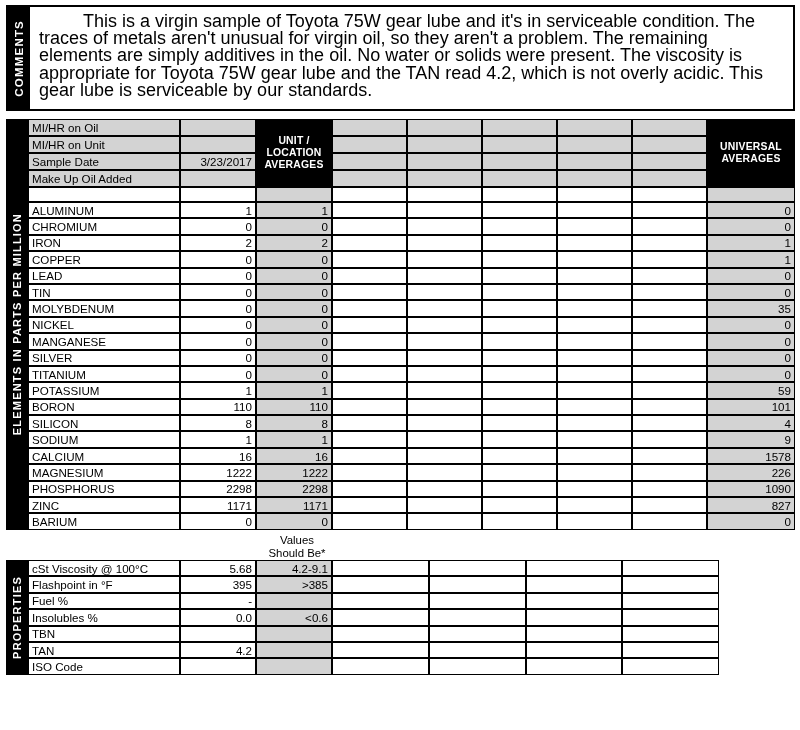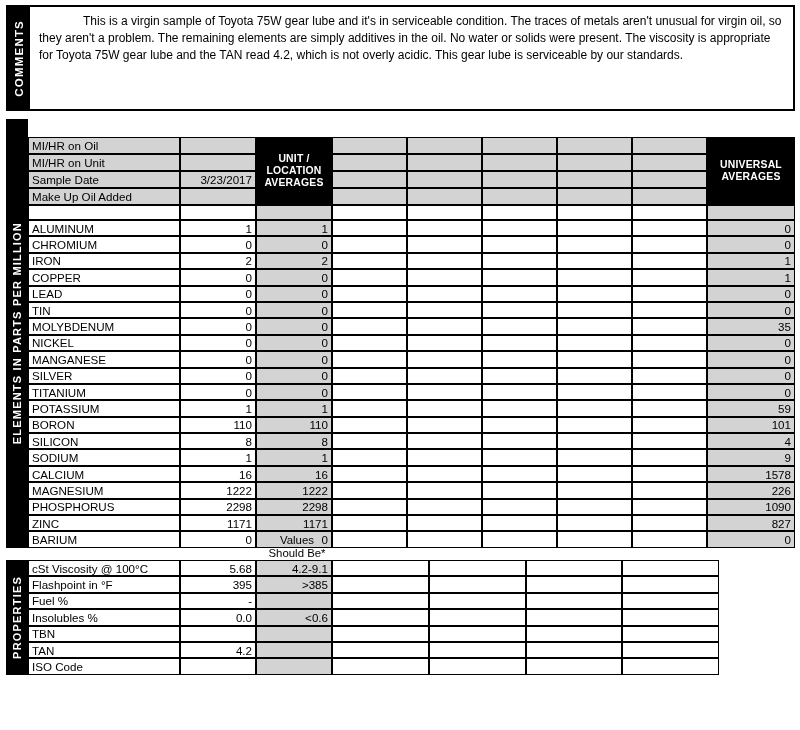--- a/index.html
+++ b/index.html
@@ -37,21 +37,21 @@
   .vlabel span {
     writing-mode: vertical-rl;
     transform: rotate(180deg);
     letter-spacing: 1.2px;
     white-space: nowrap;
   }
   .comments-vlabel { width: 22px; font-size: 11.5px; }
   .comments-body {
     flex: 1;
     padding: 6px 9px 4px 9px;
-    font-size: 12px;
+    font-size: 18px;
     line-height: 17.2px;
     color: #000;
     text-align: left;
   }
   .comments-body p { margin: 0; text-indent: 44px; }
 
   
   .grid-table {
     border-collapse: separate;
     border-spacing: 0;
@@ -78,21 +78,21 @@
     width: 789px;
     display: flex;
     align-items: stretch;
   }
   .elements-vlabel {
     width: 22px;
     font-size: 11px;
     background: #000;
   }
   .elements-tablewrap { flex: 1; }
-  .elements-table { width: 767px; margin-top: 18px; }
+  .elements-table { width: 767px; }
 
   
   td.hdr-black {
     background: #000;
     color: #fff;
     font-weight: bold;
     font-size: 10.4px;
     text-align: center;
     line-height: 12px;
     white-space: normal;

